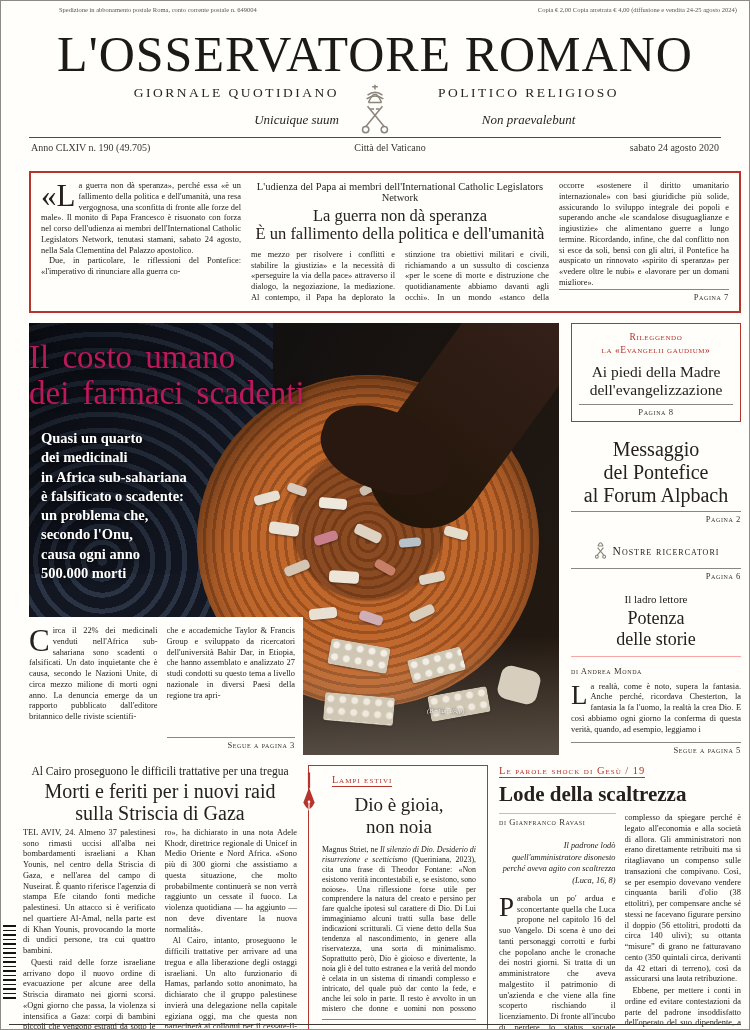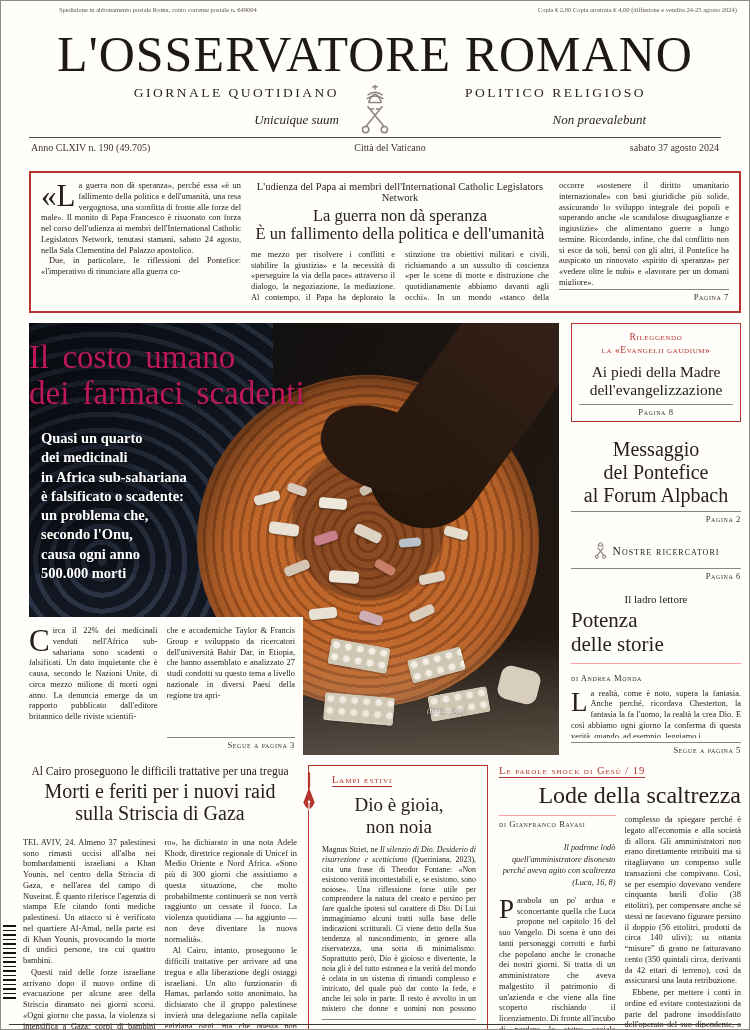--- a/index.html
+++ b/index.html
@@ -6,21 +6,21 @@
   *{box-sizing:border-box;}
   .page{position:relative;width:750px;height:1030px;margin:0 auto;background:#fffefb;
         color:#26211d;font-family:"Liberation Serif",serif;overflow:hidden;border:1px solid #8d8b86;}
   
   .topstrip{position:absolute;top:5px;left:58px;right:12px;display:flex;justify-content:space-between;
             font-size:6.5px;color:#5a554e;}
   .masthead{margin:28px 0 0;text-align:center;font-weight:400;font-size:50px;line-height:1;
             letter-spacing:1px;color:#1d1915;}
   .mast-sub{display:flex;justify-content:center;align-items:flex-start;gap:16px;margin-top:6px;height:46px;}
   .mast-col{width:235px;}
-  .ta-r{text-align:right;} .ta-l{text-align:right;}
+  .ta-r{text-align:right;} .ta-l{text-align:center;}
   .mast-caps{font-size:13.5px;letter-spacing:2.5px;color:#2a2520;}
   .mast-motto{font-style:italic;font-size:13px;margin-top:11px;color:#2a2520;}
   .mast-emblem{width:40px;margin-top:-3px;}
   .folio{margin:6px 28px 0 28px;border-top:1.2px solid #4f4a43;display:flex;justify-content:space-between;
          font-size:10px;padding:4px 2px 2px;color:#3a342e;height:22px;}
   .body-txt{font-size:8.4px;line-height:1.28;text-align:justify;}
   .body-txt p{margin:0;}
   .ind{text-indent:8px;}
   .pagina,.segue,.byline{font-variant:small-caps;font-size:8.6px;letter-spacing:.6px;color:#3a342e;}
   .pagina,.segue{border-top:1px solid #8a8680;text-align:right;margin-top:4px;padding-top:2px;}
@@ -74,42 +74,42 @@
   .sb-box1{border:1.5px solid #b5342c;text-align:center;padding:7px 7px 4px;}
   .sb-kicker{font-variant:small-caps;font-size:9.5px;letter-spacing:.6px;line-height:1.4;white-space:pre-line;}
   .sb-title1{font-size:15.5px;line-height:1.2;margin-top:5px;white-space:pre-line;}
   .sb-item2{margin-top:16px;}
   .sb-title2{font-size:20px;line-height:1.16;text-align:center;white-space:pre-line;}
   .sb-item3{margin-top:14px;}
   .sb-info{display:flex;align-items:center;justify-content:center;gap:5px;}
   .sb-info-label{font-variant:small-caps;font-size:11.5px;letter-spacing:1px;}
   .sb-item4{margin-top:12px;display:flex;flex-direction:column;flex:1;overflow:hidden;}
   .sb-kicker2{text-align:center;font-size:11px;}
-  .sb-title4{font-size:21px;line-height:1.15;white-space:pre-line;margin:3px 0 6px;}
+  .sb-title4{font-size:18px;line-height:1.15;text-align:center;white-space:pre-line;margin:3px 0 6px;}
   .sb-byline-row{border-top:1px solid #fca5a5;padding-top:3px;margin-bottom:4px;}
   
   .bottom-row{margin:10px 8px 0 22px;display:flex;gap:11px;height:282px;overflow:hidden;}
   .gaza{width:274px;display:flex;flex-direction:column;overflow:hidden;}
   .kicker-plain{text-align:center;font-size:11.5px;}
-  .headline-sm{font-weight:400;font-size:20px;line-height:1.12;text-align:center;white-space:pre-line;margin:3px 0 13px;}
+  .headline-sm{font-weight:400;font-size:20px;line-height:1.12;text-align:center;white-space:pre-line;margin:3px 0 3px;}
   .cols{display:flex;gap:9px;flex:1;overflow:hidden;}
   .cols .col{flex:1;}
   .cols p{margin:0 0 1px;}
   .lampi{width:180px;position:relative;border:1px solid #b5342c;padding:8px 11px 6px 13px;
          display:flex;flex-direction:column;overflow:visible;}
   .lampi-label{display:inline-block;margin-left:10px;border-bottom:1px solid #b5342c;padding-bottom:1px;
                font-variant:small-caps;font-size:10px;letter-spacing:1px;align-self:flex-start;}
   .lampi-headline{font-size:19px;line-height:1.15;text-align:center;white-space:pre-line;margin:7px 0 7px;}
   .lampi-body{font-size:7.9px;line-height:1.26;text-align:justify;flex:1;overflow:hidden;margin:0;}
   .lampi-byline{border-top:1px solid #8a8680;margin-top:4px;padding-top:2px;text-align:center;}
   .pen{position:absolute;left:-8px;top:2px;}
   .ravasi{flex:1;display:flex;flex-direction:column;overflow:hidden;}
   .ravasi-kicker{display:inline-block;align-self:flex-start;border-bottom:1px solid #b5342c;padding-bottom:1px;
                  font-variant:small-caps;font-size:10.5px;letter-spacing:1px;}
-  .ravasi-headline{font-weight:400;font-size:24px;text-align:right;margin:4px 0 6px;}
+  .ravasi-headline{font-weight:700;font-size:21px;text-align:left;margin:4px 0 6px;}
   .quote{font-style:italic;font-size:8.4px;line-height:1.4;text-align:right;white-space:pre-line;margin:7px 0 7px;}
   .barcode{position:absolute;left:2px;top:924px;width:13px;height:74px;
            background:repeating-linear-gradient(to bottom,#161412 0 2px,transparent 2px 5px,#161412 5px 6px,transparent 6px 9px);}
   .bottom-rule{position:absolute;left:8px;right:8px;top:1023px;border-top:1.5px solid #3c3731;}
 </style>
 </head>
 <body>
 
 <div class="page">
 
@@ -138,21 +138,21 @@
       </svg>
     </div>
     <div class="mast-col ta-l">
       <div class="mast-caps">POLITICO RELIGIOSO</div>
       <div class="mast-motto">Non praevalebunt</div>
     </div>
   </div>
   <div class="folio">
     <span>Anno CLXIV n. 190 (49.705)</span>
     <span>Città del Vaticano</span>
-    <span>sabato 37 agosto 2024</span>
+    <span>sabato 24 agosto 2020</span>
   </div>
 
   <section class="lead-box">
     <div class="lead-intro body-txt">
       <span class="dropcap">«L</span><span>a guerra non dà speranza», perché essa «è un fallimento della politica e dell'umanità, una resa vergognosa, una sconfitta di fronte alle forze del male». Il monito di Papa Francesco è risuonato con forza nel corso dell'udienza ai membri dell'International Catholic Legislators Network, tenutasi stamani, sabato 24 agosto, nella Sala Clementina del Palazzo apostolico.</span>
       <p class="ind">Due, in particolare, le riflessioni del Pontefice: «l'imperativo di rinunciare alla guerra co-</p>
     </div>
     <div class="lead-mid">
       <div class="lead-kicker">L'udienza del Papa ai membri dell'International Catholic Legislators Network</div>
       <h2 class="lead-headline" style="font-weight:400;">La guerra non dà speranza

